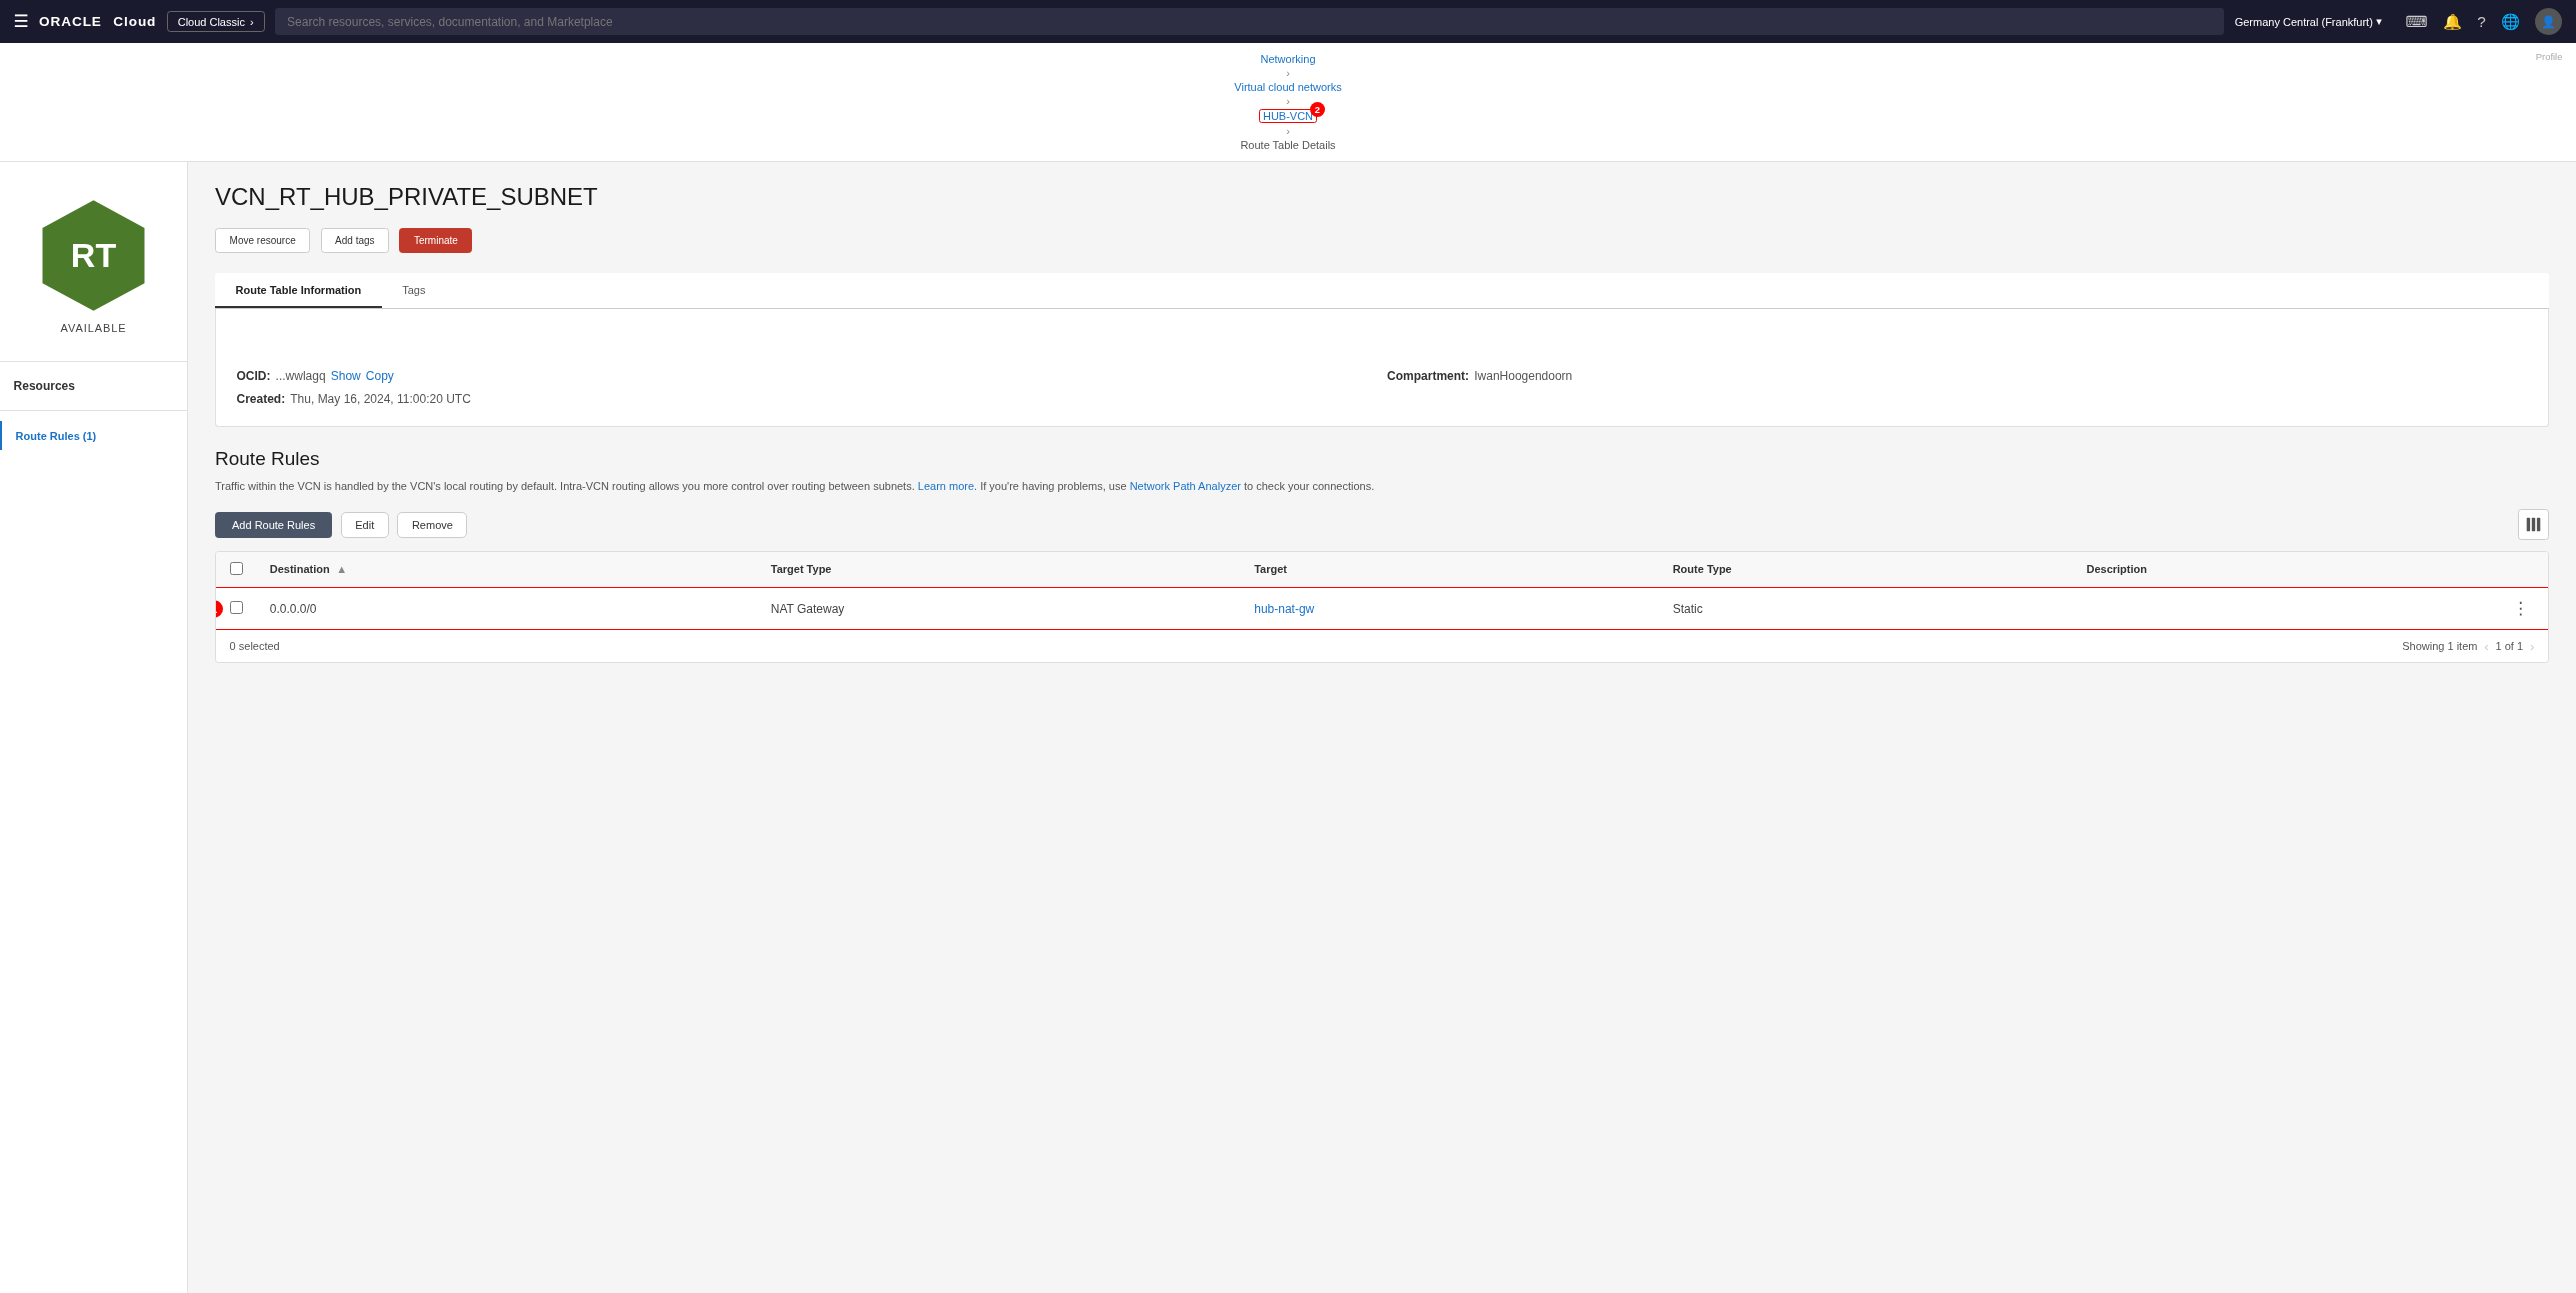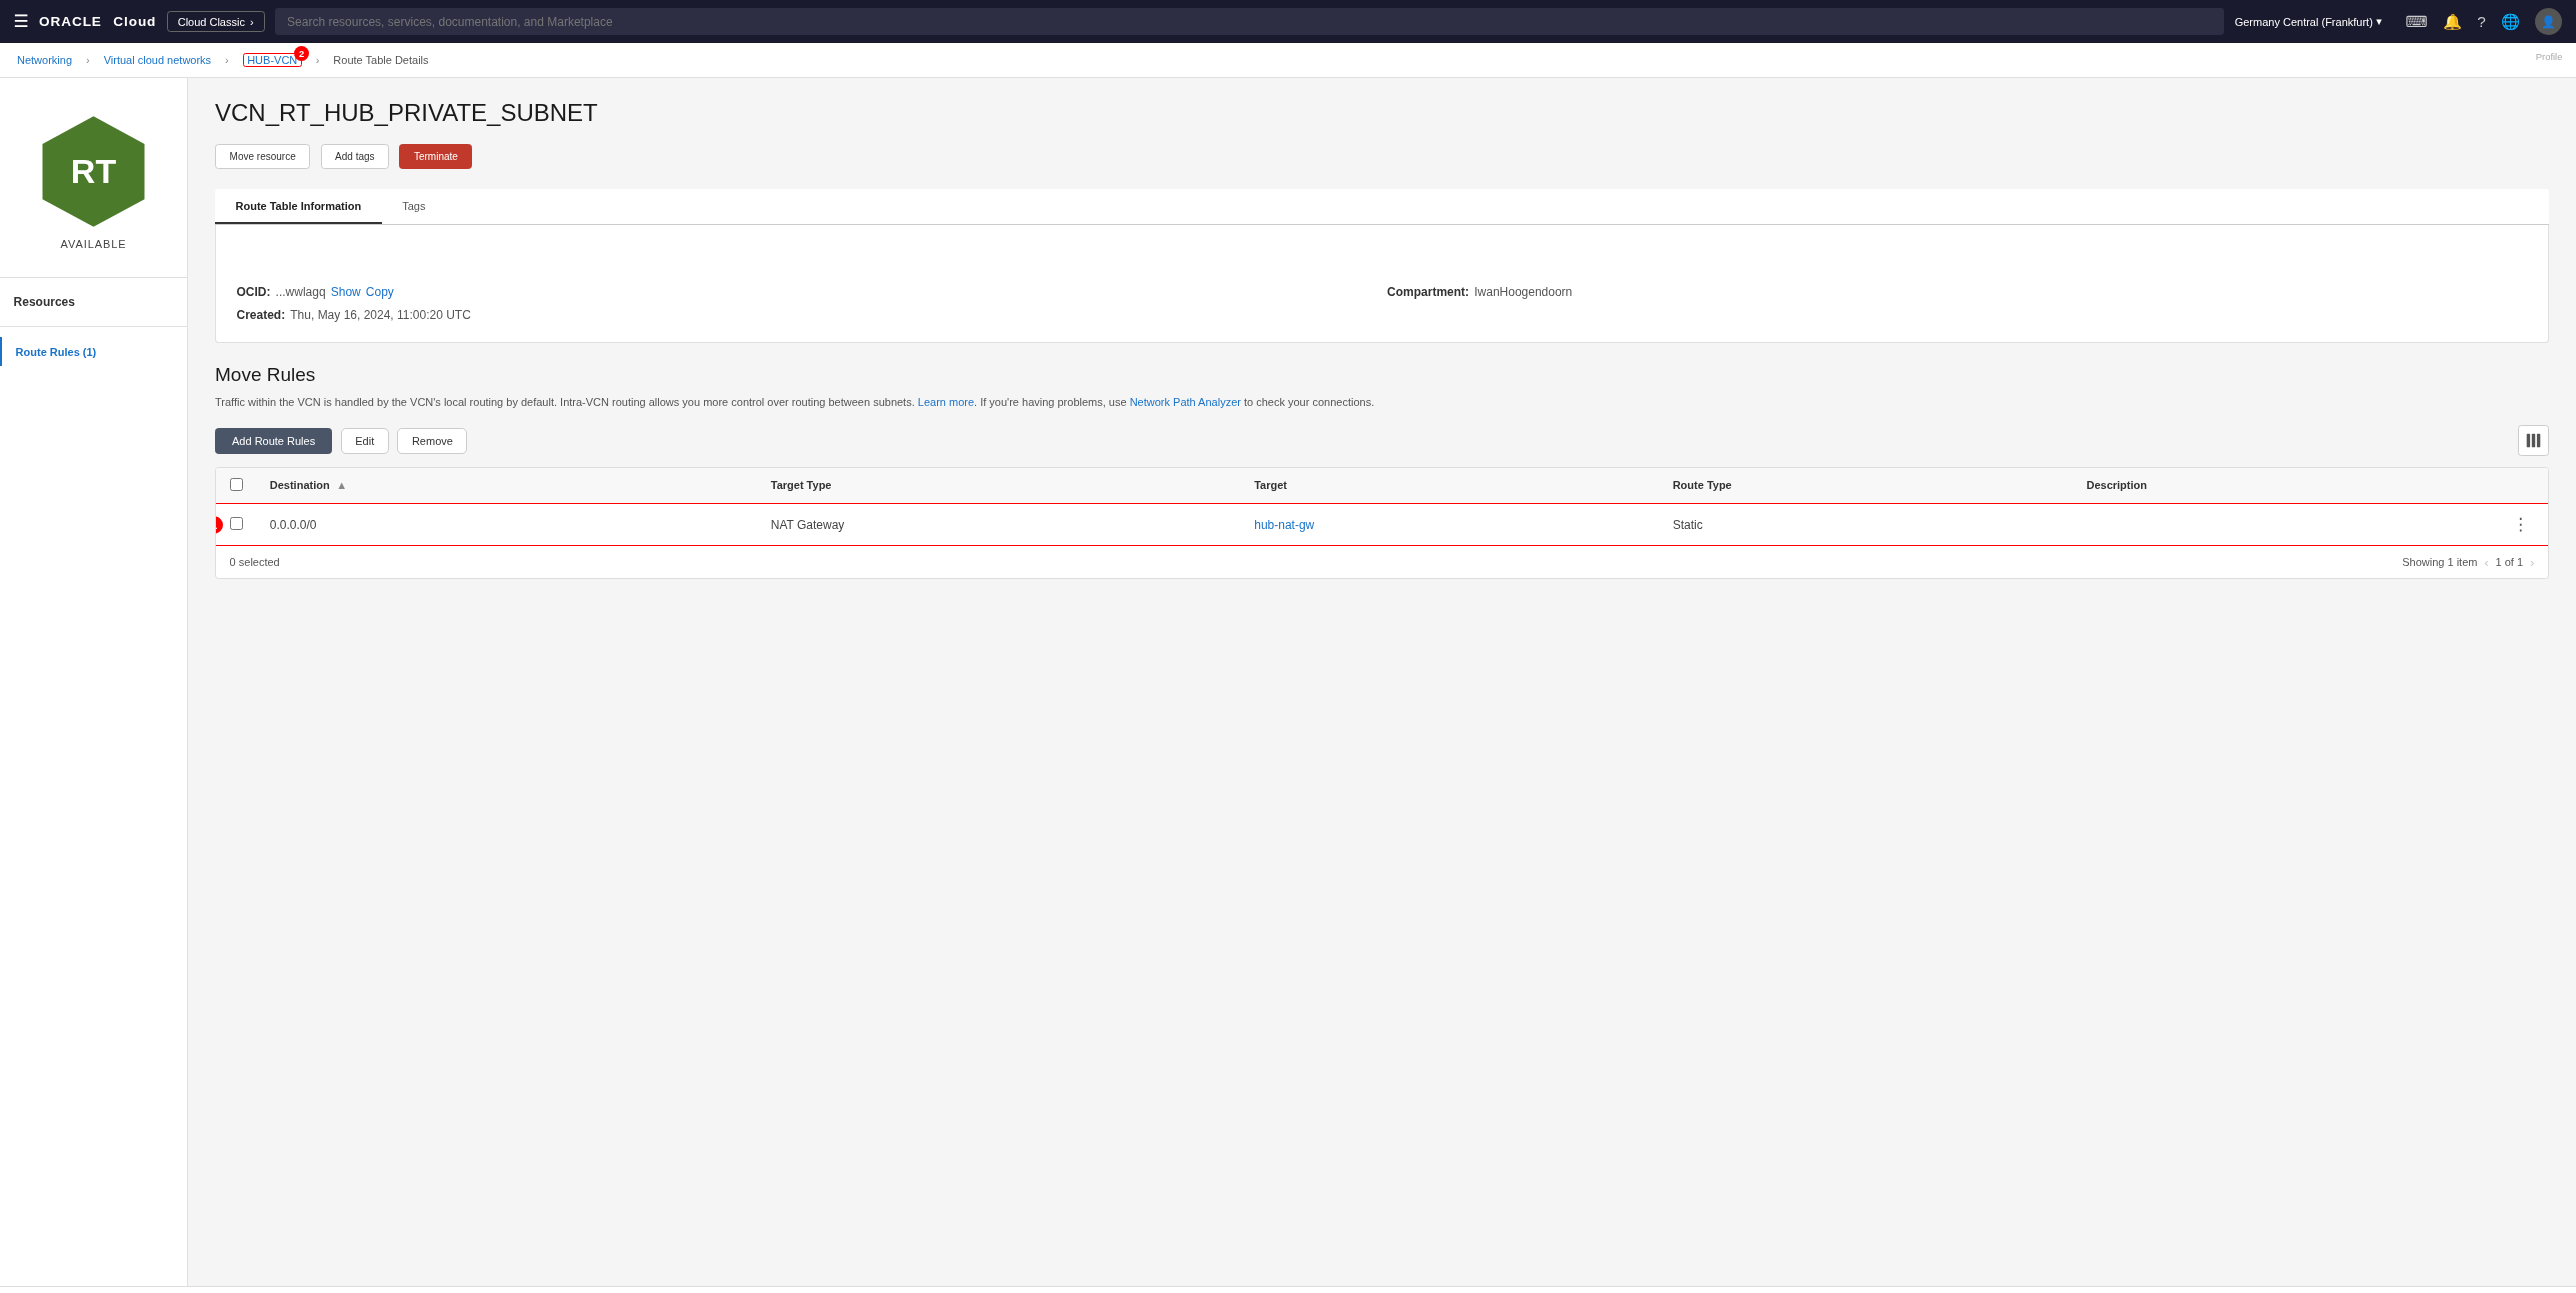--- a/index.html
+++ b/index.html
@@ -12,21 +12,21 @@
     .topnav-logo span { font-weight: 700; }
     .cloud-classic-btn { background: transparent; border: 0.9px solid #666; border-radius: 3.4px; color: #fff; padding: 3.4px 10.2px; font-size: 11px; cursor: pointer; display: flex; align-items: center; gap: 5.1px; }
     .topnav-search { flex: 1; background: #2d2d44; border: none; border-radius: 3.4px; padding: 6.8px 12px; color: #ccc; font-size: 12px; outline: none; }
     .topnav-region { color: #fff; font-size: 11px; display: flex; align-items: center; gap: 3.4px; cursor: pointer; margin-left: auto; }
     .topnav-icons { display: flex; align-items: center; gap: 15.3px; margin-left: 13.6px; }
     .topnav-icon { color: #ccc; font-size: 15.3px; cursor: pointer; }
     .profile-avatar { width: 27px; height: 27px; background: #555; border-radius: 50%; display: flex; align-items: center; justify-content: center; color: #fff; font-size: 12px; cursor: pointer; position: relative; }
     .profile-label { color: #aaa; font-size: 9.4px; position: absolute; top: 43px; right: 0; white-space: nowrap; }
 
     
-    .breadcrumb { padding: 10.2px 17px; font-size: 11px; background: #fff; border-bottom: 0.9px solid #e0e0e0; display: flex; align-items: center; gap: 14px; }
+    .breadcrumb { padding: 10.2px 17px; font-size: 11px; background: #fff; border-bottom: 0.9px solid #e0e0e0; display: flex; align-items: center; gap: 2px; flex-direction: column; }
     .breadcrumb a { color: #1a73c8; text-decoration: none; }
     .breadcrumb-sep { color: #888; }
     .breadcrumb-highlighted { border: 1.7px solid red; border-radius: 2.6px; padding: 0 3.4px; color: #1a73c8; text-decoration: none; position: relative; }
     .badge { background: red; color: #fff; border-radius: 50%; width: 15.3px; height: 15.3px; font-size: 9.4px; display: inline-flex; align-items: center; justify-content: center; position: absolute; top: -8.5px; right: -8.5px; font-weight: bold; }
     .breadcrumb-current { color: #555; }
 
     
     .main-layout { display: flex; min-height: calc(100vh - 85px); }
 
     
@@ -184,21 +184,21 @@
         </div>
         <div>
           <div class="info-row">
             <span class="info-label">Compartment:</span>
             <span class="info-value">IwanHoogendoorn</span>
           </div>
         </div>
       </div>
     </div>
 
-    <h2 class="section-title">Move Rules</h2>
+    <h2 class="section-title">Route Rules</h2>
     <p class="section-desc">
       <span>Traffic within the VCN is handled by the VCN's local routing by default. Intra-VCN routing allows you more control over routing between subnets.</span>
       <a href="#">Learn more.</a>
       <span> </span>
       <span>If you're having problems, use</span>
       <a href="#">Network Path Analyzer</a>
       <span>to check your connections.</span>
     </p>
 
     <div class="rules-toolbar">

